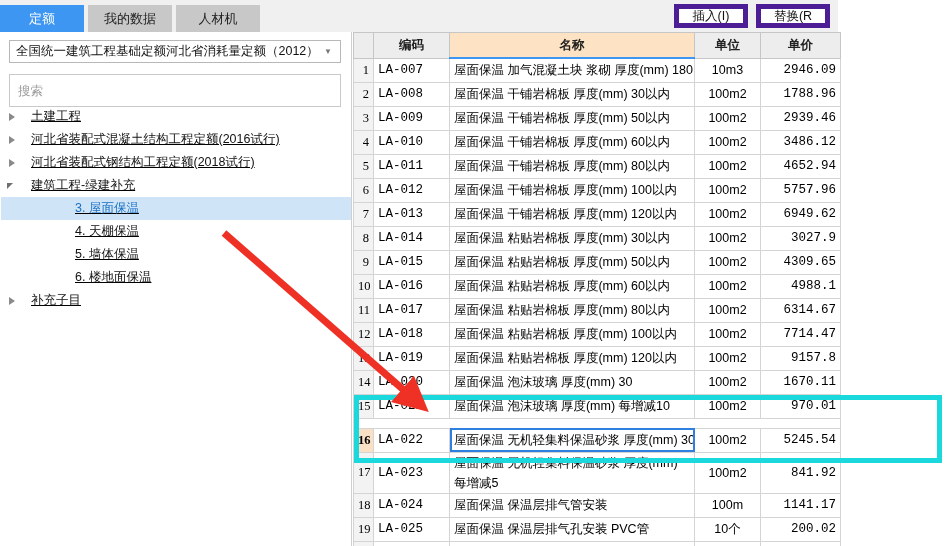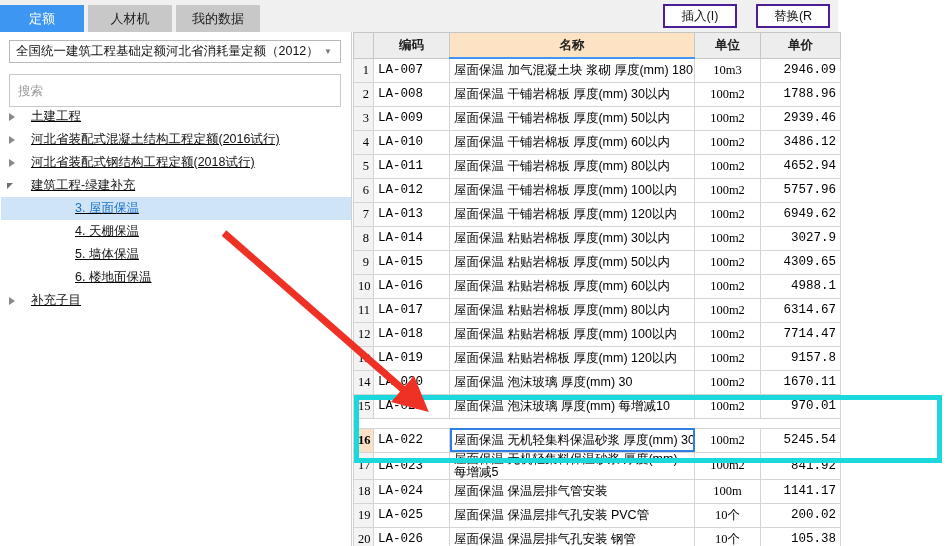--- a/index.html
+++ b/index.html
@@ -19,24 +19,24 @@
     height:27px;min-width:84px;padding:0 14px;
     display:flex;align-items:center;justify-content:center;
     background:#c8c8c8;color:#222;font-size:13px;
     border:none;margin-right:4px;box-sizing:border-box;cursor:default;
   }
   .tab.active{background:#3d97f2;color:#fff;}
 
   .topbtns{position:absolute;right:0;top:4px;display:flex;}
   .topbtn{
     height:24px;width:74px;margin-right:8px;
-    background:#fff;border:2px solid #4c1d95;
+    background:#fff;border:5px solid #4c1d95;
     display:flex;align-items:center;justify-content:center;
     font-size:12.5px;color:#111;box-sizing:border-box;cursor:default;
-    overflow:hidden;white-space:nowrap;margin-left:11px;
+    overflow:hidden;white-space:nowrap;
   }
 
   
   .leftpanel{position:absolute;left:0;top:32px;width:352px;height:514px;background:#fff;
              border-right:1px solid #cfcfcf;box-sizing:border-box;}
   .combo{
     position:absolute;left:9px;top:8px;width:332px;height:23px;
     border:1px solid #b8b8b8;background:#fff;box-sizing:border-box;
     display:flex;align-items:center;padding:0 6px;cursor:default;
   }
@@ -86,25 +86,25 @@
 
   table.grid td{
     height:24px;border:1px solid #d4d4d4;padding:0 4px;font-size:12.5px;
     color:#000;overflow:hidden;white-space:nowrap;box-sizing:border-box;
     vertical-align:middle;
   }
   td.num{background:#f3f3f3;text-align:right;padding-right:4px;color:#111;
          font-family:"Liberation Serif","DejaVu Serif",serif;font-size:12.5px;}
   td.code{font-family:"Liberation Mono","DejaVu Sans Mono",monospace;font-size:12px;letter-spacing:0px;}
   td.name{text-align:left;}
-  td.unit{text-align:center;font-family:Liberation Serif, serif;font-size:11.5px;margin-top:30px;}
+  td.unit{text-align:center;font-family:Liberation Sans, sans-serif;font-size:11.5px;margin-top:30px;}
   td.price{text-align:right;font-family:"Liberation Mono","DejaVu Sans Mono",monospace;font-size:11.5px;padding-right:6px;}
   tr.sel td.num{background:#fae0c4;font-weight:bold;}
   td.name.cellsel{outline:2px solid #2e7fe0;outline-offset:-2px;}
-  td.name.wrap{white-space:normal;line-height:13px;font-size:12.5px;}
+  td.name.wrap{white-space:normal;line-height:20px;font-size:12.5px;}
 
   
   tr.spacer td{height:10px;border-left:1px solid #d4d4d4;border-right:1px solid #d4d4d4;
                border-top:1px solid #d4d4d4;border-bottom:0;background:#fff;}
 
   
   .cyanbox{
     position:absolute;left:1px;top:363px;width:588px;height:68px;
     border:5px solid #1ad8dc;box-sizing:border-box;pointer-events:none;
   }
@@ -114,24 +114,24 @@
 <body>
 
 <div id="root">
 
   <div class="topbar">
     <div class="tabs">
       <div class="tab active">
           <span>定额</span>
         </div>
       <div class="tab">
+          <span>我的数据</span>
+        </div>
+      <div class="tab">
           <span>人材机</span>
-        </div>
-      <div class="tab">
-          <span>我的数据</span>
         </div>
     </div>
     <div class="topbtns">
       <div class="topbtn">
           <span>插入(I)</span>
         </div>
       <div class="topbtn">
           <span>替换(R</span>
         </div>
     </div>

